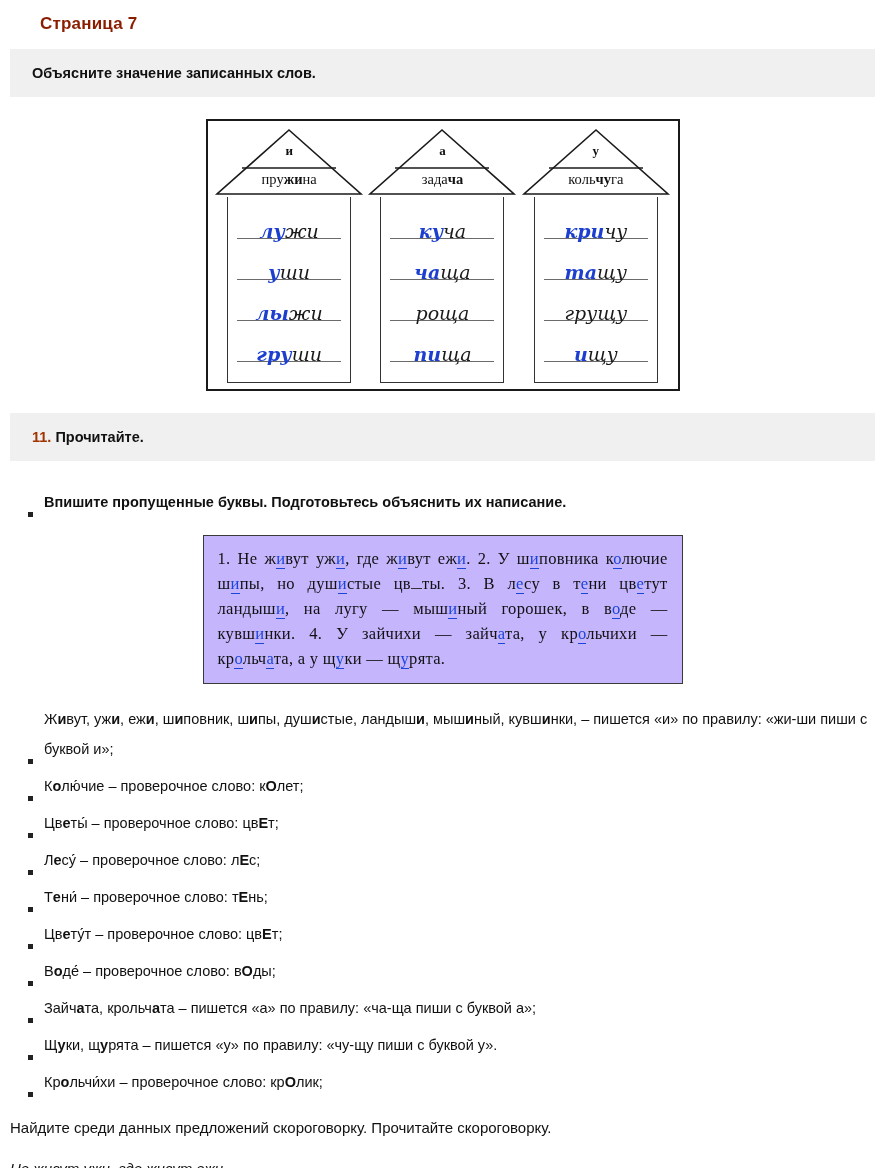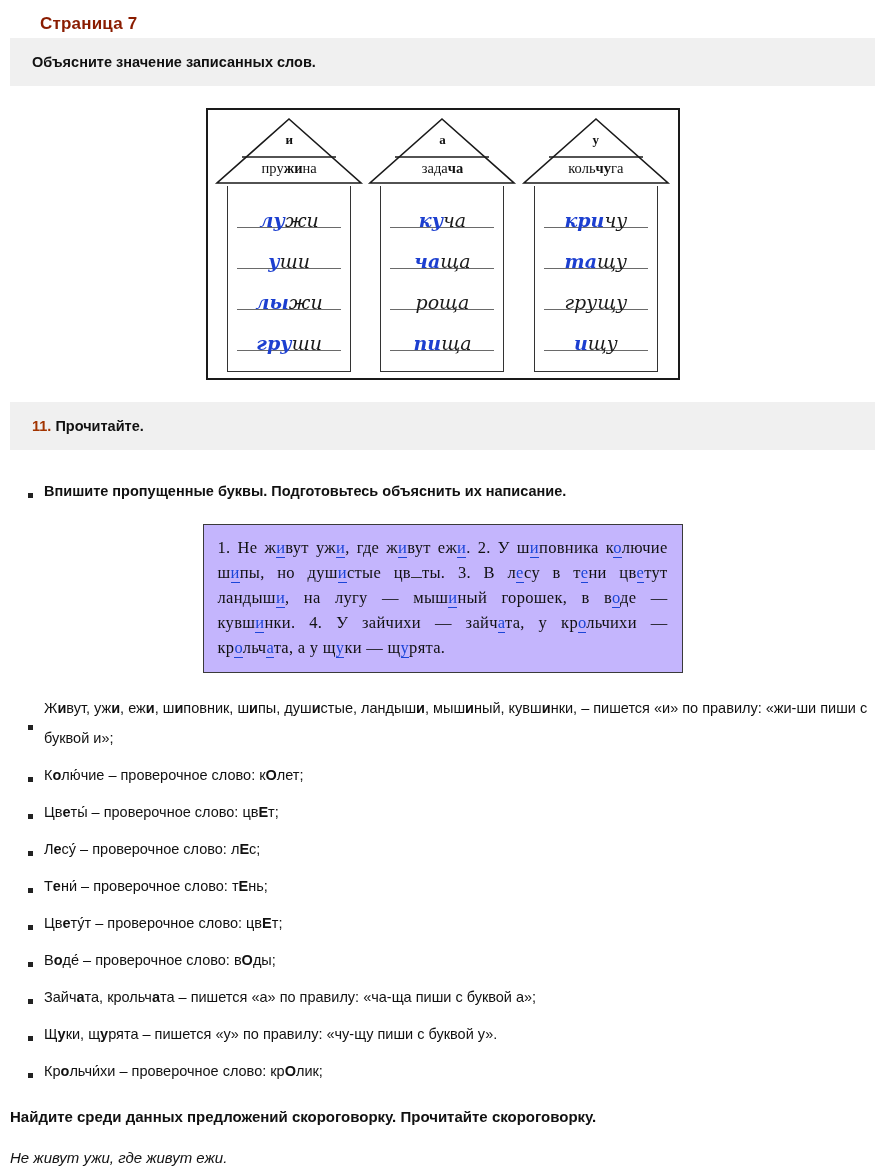--- a/index.html
+++ b/index.html
@@ -14,21 +14,21 @@
     font-family: "Liberation Sans", sans-serif;
     color: #000000;
     position: relative;
   }
 
   
   .page-title {
     color: #8a1c00;
     font-size: 17px;
     font-weight: bold;
-    padding: 14px 0 4px 40px;
+    padding: 14px 0 15px 40px;
     letter-spacing: 0.2px;
   }
 
   
   .task-band {
     background: #f0f0f0;
     margin: 0 10px 0 10px;
     padding: 10px 0 10px 22px;
   }
   .task-band .line {
@@ -124,21 +124,21 @@
     font-size: 19px;
     line-height: 19px;
     white-space: nowrap;
   }
   .hw .ink { color: #1c3fd0; font-weight: bold; }
   .hw .pr  { color: #1a1a1a; }
 
   
   .bullet-row {
     display: flex;
-    align-items: center;
+    align-items: flex-end;
     margin: 7px 0 0 28px;
     padding: 0;
   }
   .bullet-sq {
     width: 5px; height: 5px;
     background: #222;
     margin: 9px 11px 0 0;
     flex: 0 0 auto;
   }
   .bullet-text {
@@ -182,21 +182,21 @@
 
   
   .answers { margin-top: 20px; }
   .answers .bullet-row { margin-bottom: 0; }
   .answers .bullet-text { line-height: 30px; }
   .answers b { font-weight: bold; }
 
   
   .closing-bold {
     font-size: 15px;
-    font-weight: bold;
+    font-weight: normal;
     margin: 22px 0 0 10px;
     color: #111;
   }
   .closing-italic {
     font-size: 15px;
     font-style: italic;
     margin: 24px 0 24px 10px;
     color: #111;
   }
 </style>

